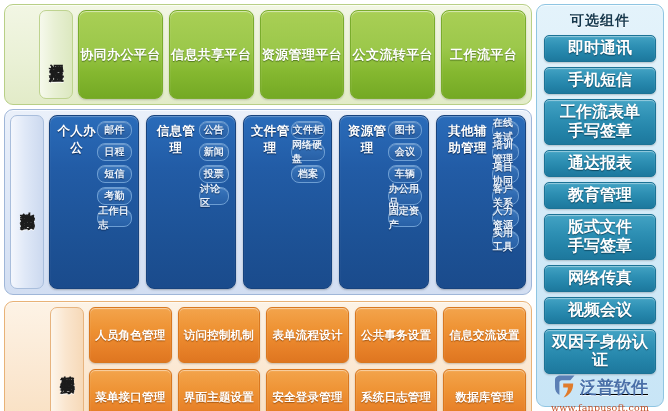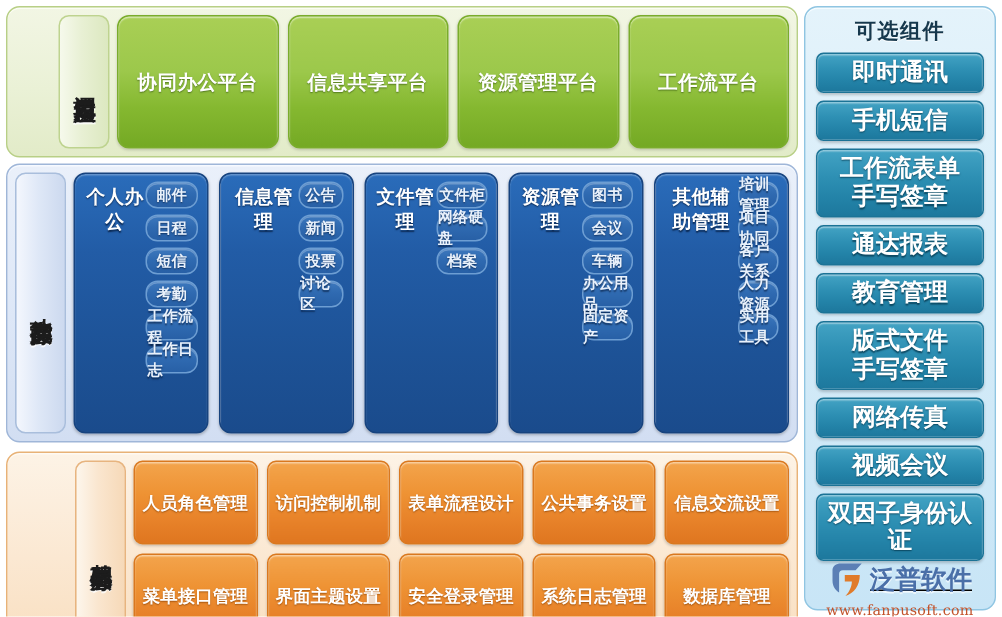--- a/index.html
+++ b/index.html
@@ -198,40 +198,40 @@
 
     <div class="band band-green">
       <div class="side-label side-green">
         <span>逻辑应用层</span>
       </div>
       <div class="band-body">
         <div class="green-row">
           <div class="green-tile">协同办公平台</div>
           <div class="green-tile">信息共享平台</div>
           <div class="green-tile">资源管理平台</div>
+          <div class="green-tile">公文流转平台</div>
           <div class="green-tile">工作流平台</div>
         </div>
       </div>
     </div>
 
     <div class="band band-blue">
       <div class="side-label side-blue">
         <span>功能支撑层</span>
       </div>
       <div class="band-body">
         <div class="blue-row">
 
           <div class="col">
             <div class="col-title">个人办公</div>
             <div class="col-items">
               <div class="pill">邮件</div>
               <div class="pill">日程</div>
               <div class="pill">短信</div>
               <div class="pill">考勤</div>
-              <div class="pill">工作流程</div>
               <div class="pill">工作日志</div>
             </div>
           </div>
 
           <div class="col">
             <div class="col-title">信息管理</div>
             <div class="col-items">
               <div class="pill">公告</div>
               <div class="pill">新闻</div>
               <div class="pill">投票</div>
@@ -255,20 +255,21 @@
               <div class="pill">会议</div>
               <div class="pill">车辆</div>
               <div class="pill">办公用品</div>
               <div class="pill">固定资产</div>
             </div>
           </div>
 
           <div class="col">
             <div class="col-title">其他辅助管理</div>
             <div class="col-items">
+              <div class="pill">在线考试</div>
               <div class="pill">培训管理</div>
               <div class="pill">项目协同</div>
               <div class="pill">客户关系</div>
               <div class="pill">人力资源</div>
               <div class="pill">实用工具</div>
             </div>
           </div>
 
         </div>
       </div>

